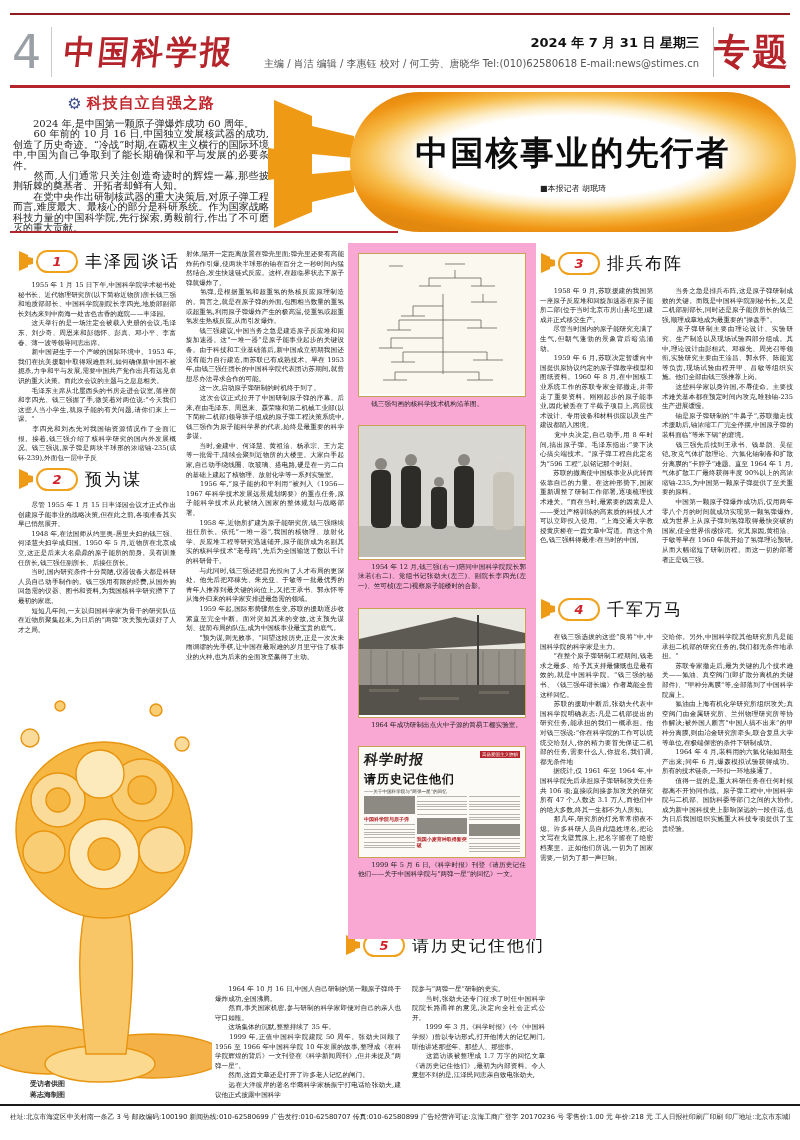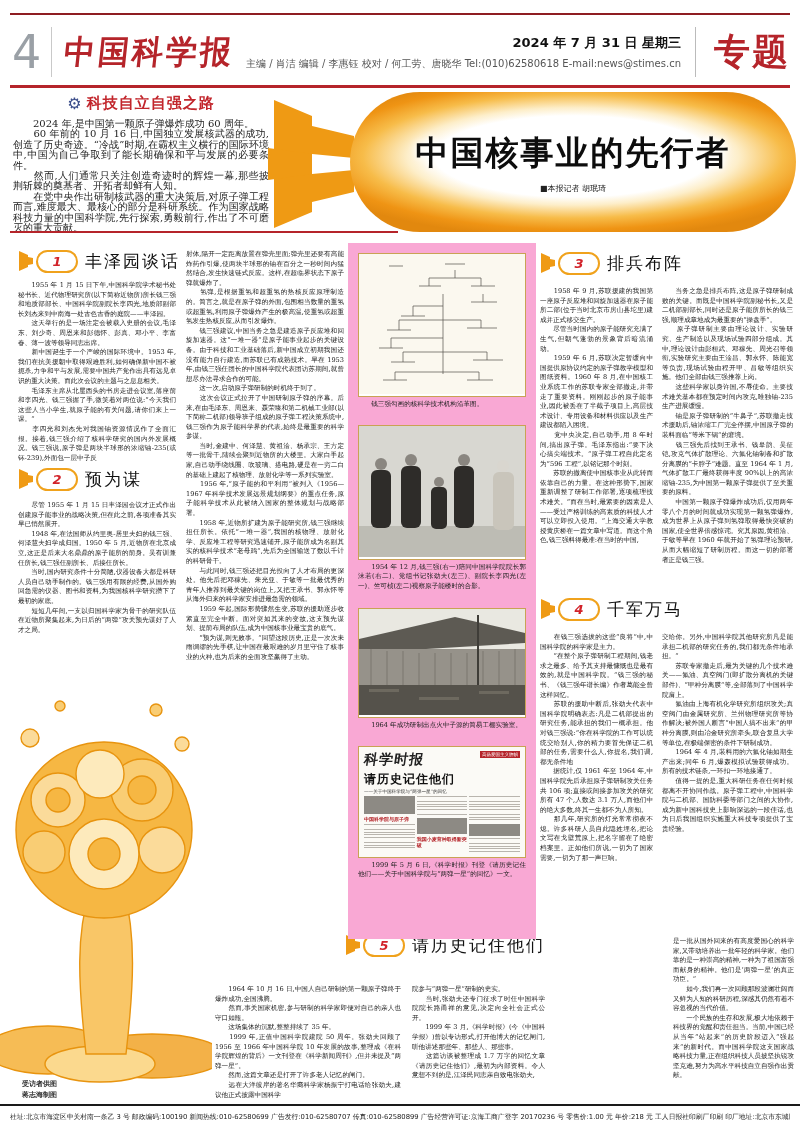--- a/index.html
+++ b/index.html
@@ -10,21 +10,21 @@
   .mast{position:absolute;left:10px;right:10px;top:24px;height:56px;display:flex;align-items:center;}
   .pagenum{font-family:"DejaVu Sans","Liberation Sans",sans-serif;font-size:46px;color:#9aa0a6;
            line-height:1;padding:0 10px 0 2px;border-right:1px solid #c9c9c9;margin-right:12px;
            height:50px;display:flex;align-items:center;}
   .logo{font-size:31px;font-weight:900;color:#b5242a;transform:skewX(-6deg) scaleY(1.05);
         letter-spacing:3px;white-space:nowrap;}
   .hright{margin-left:auto;text-align:right;padding-right:14px;font-family:"DejaVu Sans","Liberation Sans",sans-serif;}
   .hdate{font-size:13px;font-weight:bold;color:#111;}
   .heds{font-size:10px;color:#555;margin-top:5px;}
   .badge{font-family:"DejaVu Sans","Liberation Sans",sans-serif;font-size:36px;font-weight:900;color:#b5242a;
-         border-left:1px solid #bbb;padding-left:18px;height:50px;display:flex;align-items:center;letter-spacing:2px;}
+         border-left:1px solid #bbb;padding-left:0;height:50px;display:flex;align-items:center;letter-spacing:2px;}
   .redrule{position:absolute;left:10px;right:10px;top:85px;height:3px;background:#b5242a;}
   
   .intro{position:absolute;left:13px;top:94px;width:256px;}
   .banner{display:flex;align-items:center;justify-content:center;gap:5px;margin-bottom:6px;}
   .gear{color:#3d4f8c;font-size:16px;line-height:1;}
   .bantitle{color:#c2262c;font-weight:900;font-size:15px;letter-spacing:1px;
             font-family:"DejaVu Sans","Liberation Sans",sans-serif;}
   .introtext{font-size:10px;line-height:10.4px;text-align:justify;white-space:pre-line;height:116px;overflow:hidden;color:#222;}
   .introline{position:absolute;left:10px;top:231px;width:388px;height:2px;background:#b5242a;}
   .bomb{position:absolute;left:268px;top:92px;width:528px;height:140px;}
@@ -56,21 +56,21 @@
   .clipflag{background:#b5242a;color:#fff;font-size:4.5px;padding:1px 2px;white-space:nowrap;}
   .cliphead{font-family:"DejaVu Sans","Liberation Sans",sans-serif;font-size:12px;font-weight:900;color:#111;
             margin-top:2px;letter-spacing:1px;white-space:nowrap;}
   .clipsub{font-size:4.6px;color:#333;margin:1px 0 2px;}
   .clipbody{display:flex;gap:2px;}
   .clipcol{flex:1;display:flex;flex-direction:column;gap:2px;}
   .ftxt{background:repeating-linear-gradient(#b9b5ae 0 0.8px,transparent 0.8px 2.6px);}
   .fimg{background:#8d8a84;}
   .clipred{color:#b5242a;font-size:5px;font-weight:bold;line-height:1.2;}
   
-  .credits{position:absolute;left:22px;top:833px;font-size:7px;font-weight:bold;color:#333;
+  .credits{position:absolute;left:30px;top:833px;font-size:7px;font-weight:bold;color:#333;
            line-height:11px;white-space:pre-line;}
   .cloud{position:absolute;left:0;top:437px;}
   .footline{position:absolute;left:0;right:0;top:1104px;height:2px;background:#1a1a1a;}
   .foot{position:absolute;left:10px;right:10px;top:1112px;font-size:6.8px;color:#222;
         font-family:"DejaVu Sans","Liberation Sans",sans-serif;white-space:nowrap;overflow:hidden;}
 </style>
 </head>
 <body>
 
 <div class="page">
@@ -200,23 +200,20 @@
     <div class="col" style="left:215px;top:740px;width:186px;height:122px;">　　1964 年 10 月 16 日,中国人自己研制的第一颗原子弹终于爆炸成功,全国沸腾。
 　　然而,事关国家机密,参与研制的科学家即便对自己的亲人也守口如瓶。
 　　这场集体的沉默,整整持续了 35 年。
 　　1999 年,正值中国科学院建院 50 周年。张劲夫回顾了 1956 至 1966 年中国科学院 10 年发展的故事,整理成《在科学院辉煌的背后》一文刊登在《科学新闻周刊》,但并未提及“两弹一星”。
 　　然而,这篇文章还是打开了许多老人记忆的闸门。
 　　远在大洋彼岸的著名华裔科学家杨振宁打电话给张劲夫,建议他正式披露中国科学</div>
     <div class="col" style="left:412px;top:740px;width:133px;height:122px;">院参与“两弹一星”研制的史实。
 　　当时,张劲夫还专门征求了时任中国科学院院长路甬祥的意见,决定向全社会正式公开。
 　　1999 年 3 月,《科学时报》(今《中国科学报》)曾以专访形式,打开他博大的记忆闸门,听他讲述那些年、那些人、那些事。
 　　这篇访谈被整理成 1.7 万字的回忆文章《请历史记住他们》,最初为内部资料。令人意想不到的是,江泽民同志亲自致电张劲夫,</div>
-    <div class="col" style="left:673px;top:692px;width:121px;height:170px;">是一批从国外回来的有高度爱国心的科学家,又带动培养出一批年轻的科学家。他们靠的是一种崇高的精神,一种为了祖国富强而献身的精神。他们是‘两弹一星’的真正功臣。”
-　　如今,我们再一次回顾那段波澜壮阔而又鲜为人知的科研历程,深感其仍然有着不容忽视的当代价值。
-　　一个民族的生存和发展,极大地依赖于科技界的觉醒和责任担当。当前,中国已经从当年“站起来”的历史阶段迈入“强起来”的新时代。而中国科学院这支国家战略科技力量,正在组织科技人员披坚执锐攻坚克难,努力为高水平科技自立自强作出贡献。</div>
 
     <div class="photostrip">
       <div class="photo" style="height:142px;">
         <svg width="166" height="140" viewBox="0 0 166 140">
           <rect x="0" y="0" width="166" height="140" fill="#fbf8ef"></rect>
           <g stroke="#55504a" stroke-width="0.7" fill="none">
             <path d="M30 12 h14 M86 10 h20"></path>
             <path d="M96 16 v8 M70 24 h52 M70 24 v8 M122 24 v8"></path>
             <path d="M60 32 h22 M112 32 h24 M124 40 v8 M112 48 h26"></path>
             <path d="M84 40 v80"></path>

